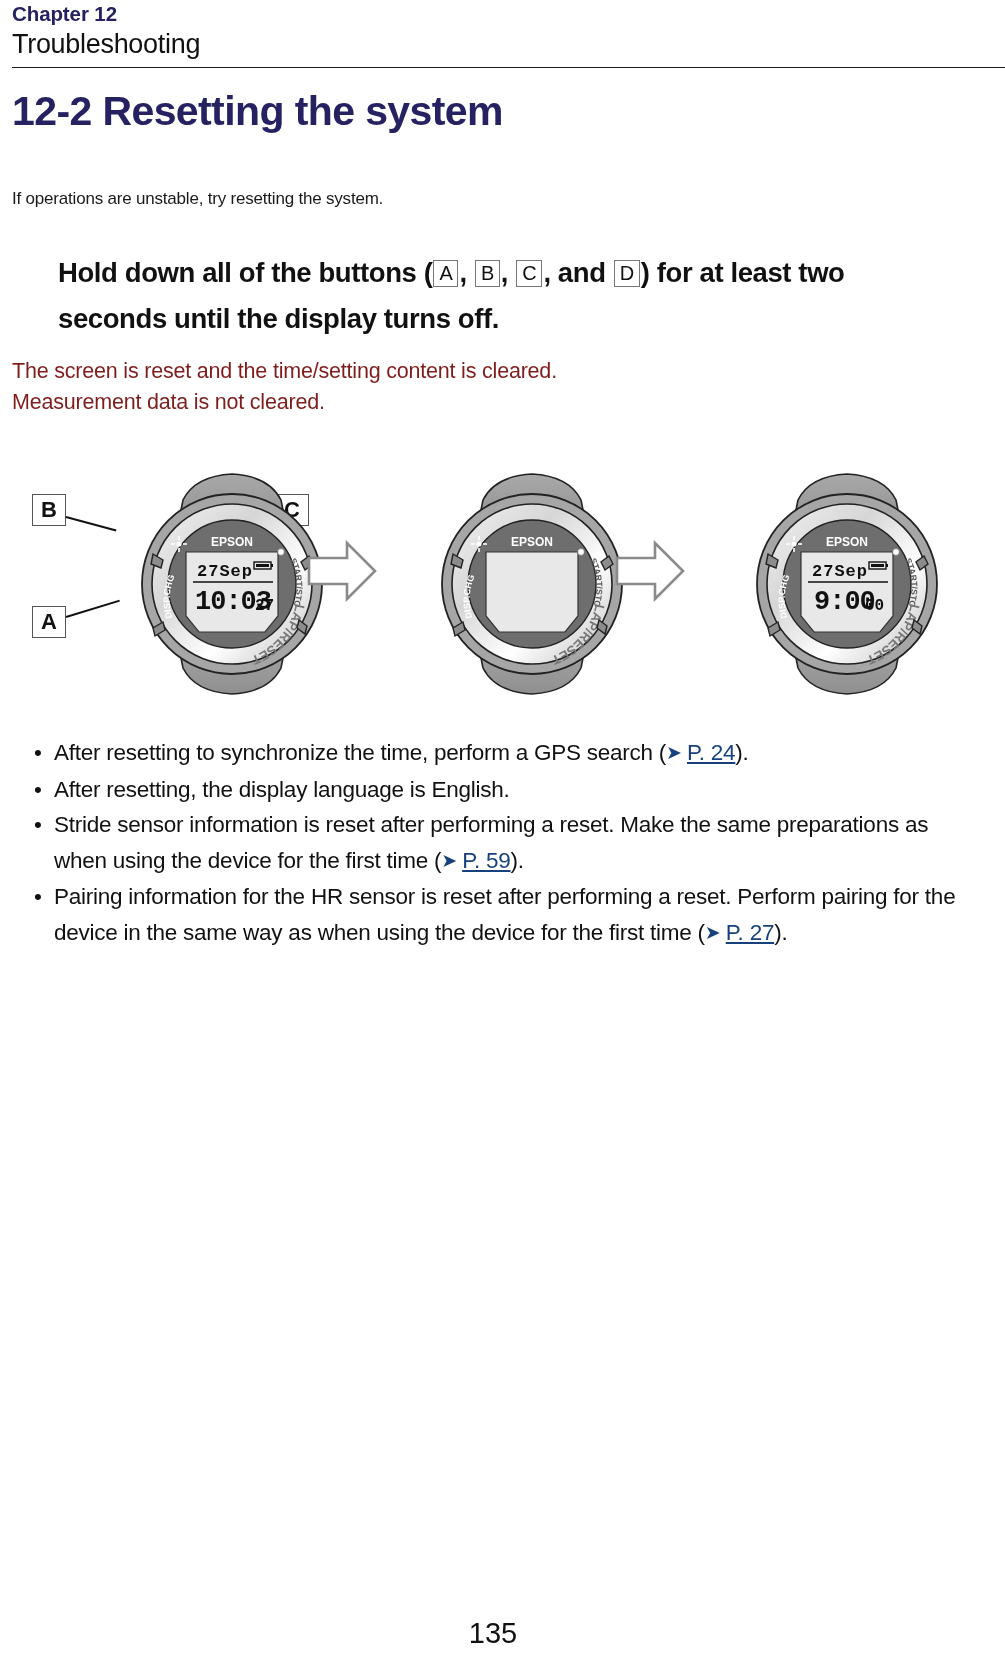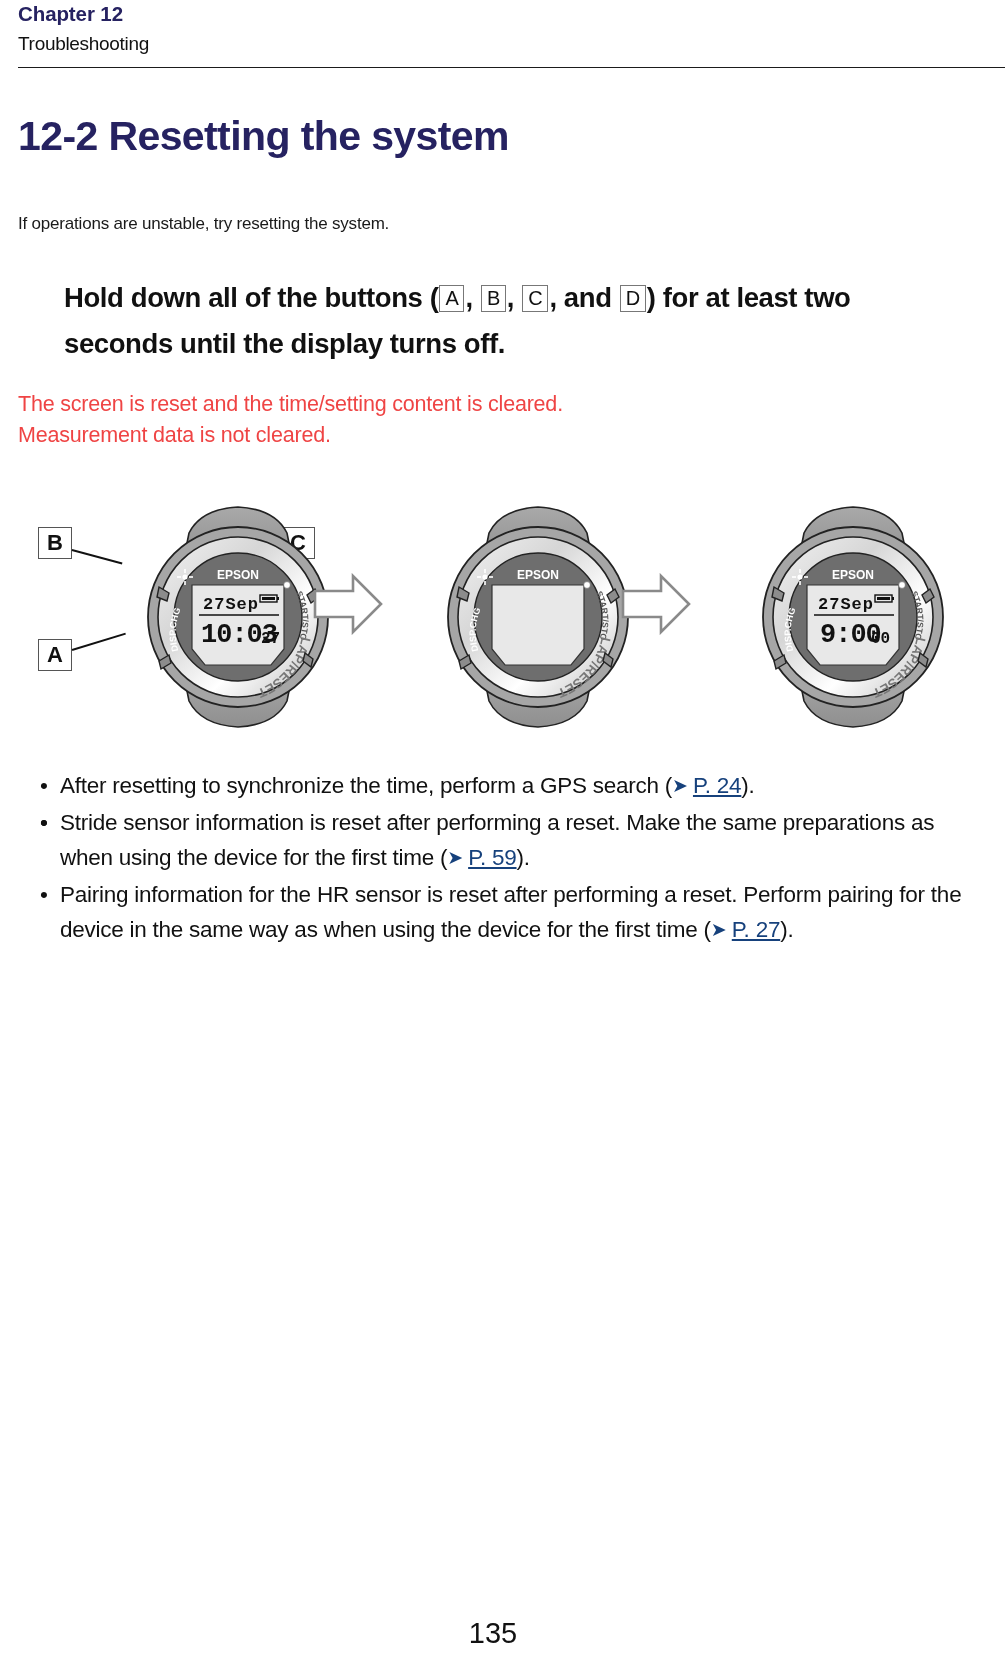--- a/index.html
+++ b/index.html
@@ -11,53 +11,53 @@
     font-family: "Liberation Sans", sans-serif;
     color: #1a1a1a;
     position: relative;
     overflow: hidden;
   }
 
   .page {
     position: relative;
     width: 994px;
     height: 1668px;
-    padding: 0 18px;
+    padding: 0 12px;
   }
 
   
   .header { padding-top: 2px; }
   .chapter-label {
     color: #262261;
     font-size: 20.5px;
     font-weight: bold;
     letter-spacing: -0.1px;
     line-height: 24px;
   }
   .chapter-title {
     color: #111111;
-    font-size: 19px;
+    font-size: 27px;
     font-weight: normal;
     line-height: 34px;
     letter-spacing: -0.3px;
     margin-top: 1px;
   }
   .header-rule {
     margin-top: 6px;
     border-top: 1.6px solid #1b1b1b;
     width: 993px;
   }
 
   
   .section-heading {
     color: #262261;
     font-size: 41px;
     font-weight: bold;
     letter-spacing: -0.6px;
-    margin-top: 44px;
+    margin-top: 19px;
     line-height: 48px;
   }
 
   
   .intro-text {
     font-size: 17px;
     color: #1a1a1a;
     margin-top: 51px;
     line-height: 26px;
     letter-spacing: -0.2px;
@@ -83,22 +83,22 @@
     font-family: "Liberation Sans", sans-serif;
     line-height: 20px;
     padding: 2px 5px 3px 5px;
     margin: 0 1px;
     vertical-align: 2px;
     color: #111111;
   }
 
   .result-text {
     font-size: 21.5px;
-    color: #ef4444;
-    margin-top: 22px;
+    color: #7f1d1d;
+    margin-top: 14px;
     line-height: 31px;
     letter-spacing: -0.2px;
   }
 
   
   .figure {
     position: relative;
     margin-top: 36px;
     height: 235px;
     width: 1005px;
@@ -410,21 +410,21 @@
     </div>
   </div>
 
   <div class="notes">
 
     <div class="note-item">
       <span class="bullet">•</span><span>After resetting to synchronize the time, perform a GPS search (</span><span class="arrow-glyph">➤</span>&nbsp;<a class="pagelink" href="#">P. 24</a><span>).</span>
     </div>
 
     <div class="note-item">
-      <span class="bullet">•</span>
+      <span class="bullet">•</span><span>After resetting, the display language is English.</span>
     </div>
 
     <div class="note-item">
       <span class="bullet">•</span><span>Stride sensor information is reset after performing a reset. Make the same preparations as when using the device for the first time (</span><span class="arrow-glyph">➤</span>&nbsp;<a class="pagelink" href="#">P. 59</a><span>).</span>
     </div>
 
     <div class="note-item">
       <span class="bullet">•</span><span>Pairing information for the HR sensor is reset after performing a reset. Perform pairing for the device in the same way as when using the device for the first time (</span><span class="arrow-glyph">➤</span>&nbsp;<a class="pagelink" href="#">P. 27</a><span>).</span>
     </div>
   </div>

